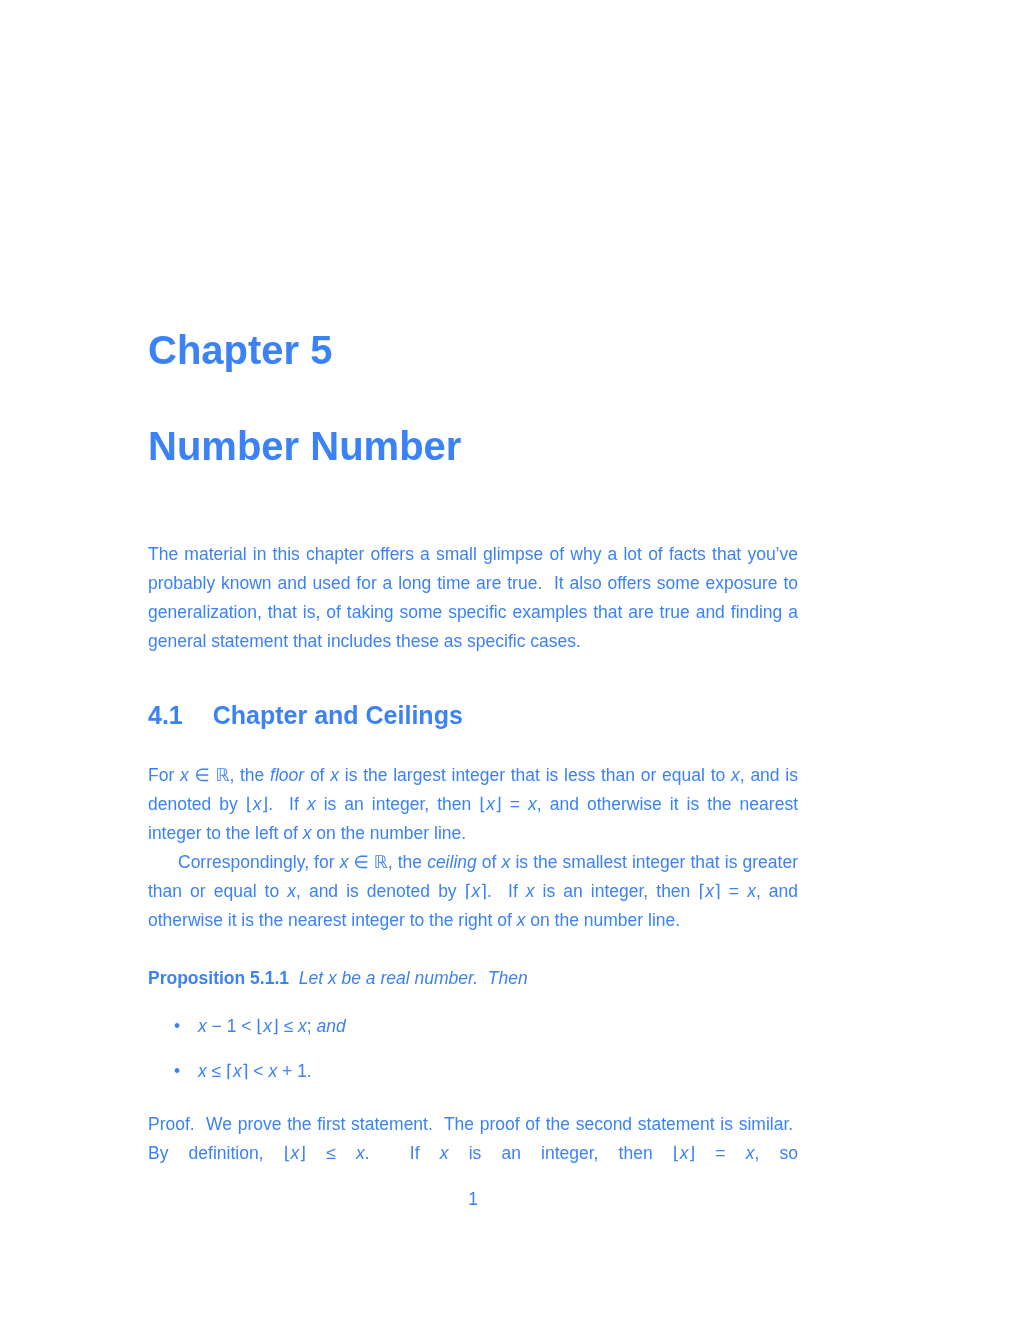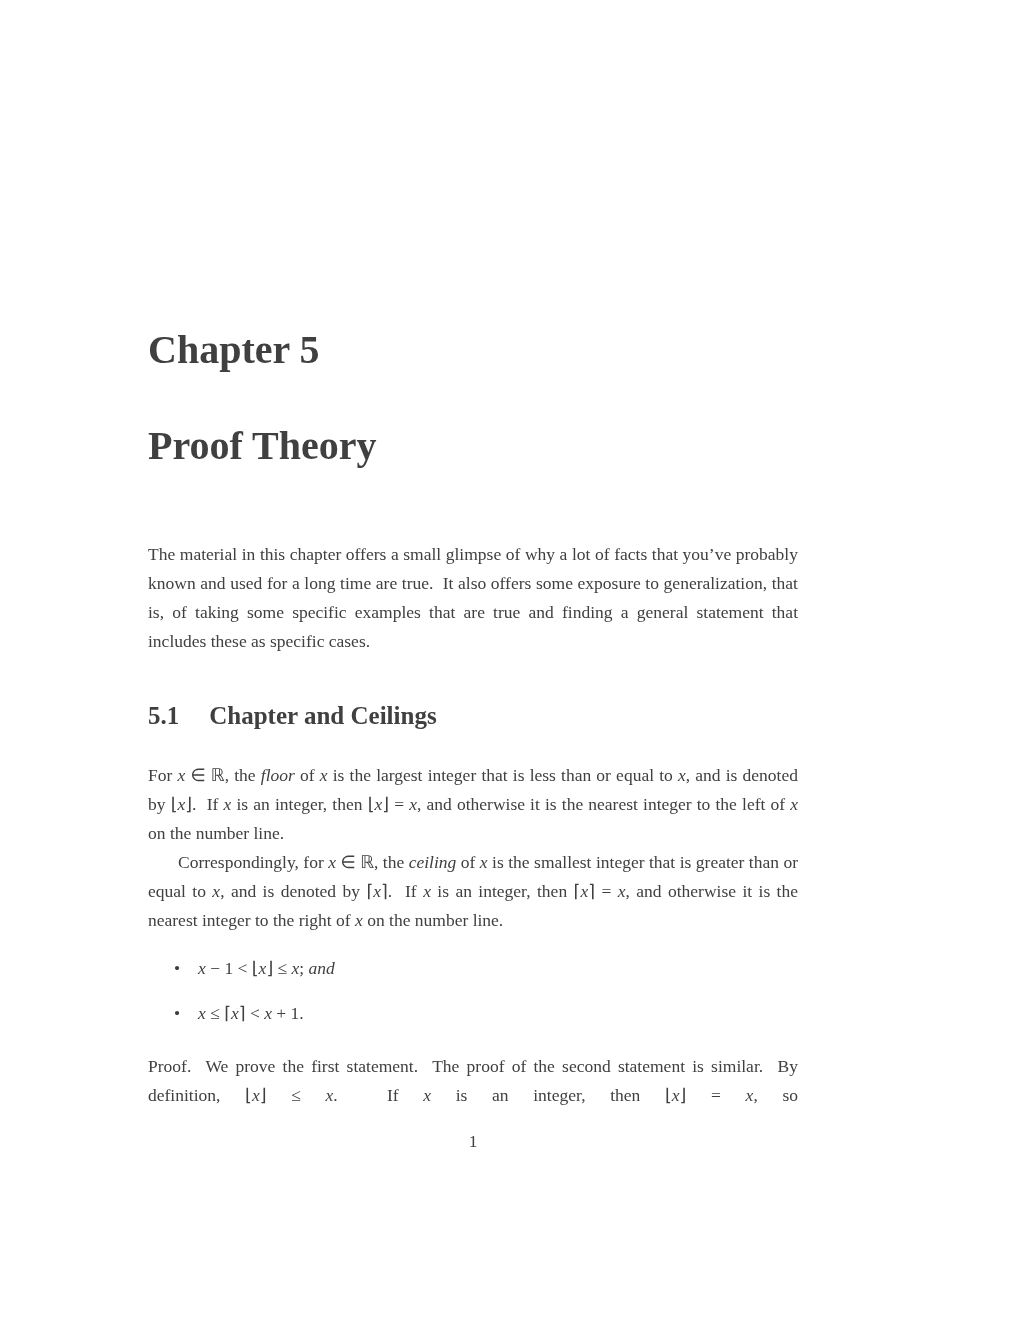--- a/index.html
+++ b/index.html
@@ -2,22 +2,22 @@
 <html><head>
 <meta charset="utf-8">
 <style>
   * { margin: 0; padding: 0; box-sizing: border-box; }
   html, body { background: #ffffff; }
   .page {
     position: relative;
     width: 1020px;
     height: 1320px;
     background: #ffffff;
-    color: #404040;
-    font-family: Liberation Serif, serif;
+    color: #3b82f6;
+    font-family: Liberation Sans, sans-serif;
     overflow: hidden;
   }
   .content {
     position: absolute;
     left: 148px;
     top: 0;
     width: 650px;
   }
   .chapter-label {
     margin-top: 328px;
@@ -76,32 +76,33 @@
   .b { font-weight: bold; }
 </style>
 </head>
 <body>
 
 <div class="page">
   <div class="content">
 
     <div class="chapter-label">Chapter 5</div>
 
-    <div class="chapter-title">Proof Theory</div>
+    <div class="chapter-title">Number Number</div>
 
     <p class="body intro">The material in this chapter offers a small glimpse of why a lot of facts that you’ve probably known and used for a long time are true.&nbsp; It also offers some exposure to generalization, that is, of taking some specific examples that are true and finding a general statement that includes these as specific cases.</p>
 
     <div class="section-heading">
-      <span class="section-number">5.1</span><span class="section-title">Chapter and Ceilings</span>
+      <span class="section-number">4.1</span><span class="section-title">Chapter and Ceilings</span>
     </div>
 
     <p class="body para-floor"><span>For </span><span class="i">x</span><span> ∈ ℝ, the </span><span class="i">floor</span><span> of </span><span class="i">x</span><span> is the largest integer that is less than or equal to </span><span class="i">x</span><span>, and is denoted by ⌊</span><span class="i">x</span><span>⌋.&nbsp; If </span><span class="i">x</span><span> is an integer, then ⌊</span><span class="i">x</span><span>⌋ = </span><span class="i">x</span><span>, and otherwise it is the nearest integer to the left of </span><span class="i">x</span><span> on the number line.</span></p>
 
     <p class="body para-ceiling"><span>Correspondingly, for </span><span class="i">x</span><span> ∈ ℝ, the </span><span class="i">ceiling</span><span> of </span><span class="i">x</span><span> is the smallest integer that is greater than or equal to </span><span class="i">x</span><span>, and is denoted by ⌈</span><span class="i">x</span><span>⌉.&nbsp; If </span><span class="i">x</span><span> is an integer, then ⌈</span><span class="i">x</span><span>⌉ = </span><span class="i">x</span><span>, and otherwise it is the nearest integer to the right of </span><span class="i">x</span><span> on the number line.</span></p>
 
+    <p class="body proposition"><span class="b">Proposition 5.1.1</span><span>&nbsp; </span><span class="i">Let x be a real number.&nbsp; Then</span></p>
 
     <ul class="prop-list">
       <li>
         <span class="marker">•</span>
         <span class="item-text"><span class="i">x</span><span> − 1 &lt; ⌊</span><span class="i">x</span><span>⌋ ≤ </span><span class="i">x</span><span>; </span><span class="i">and</span></span>
       </li>
       <li>
         <span class="marker">•</span>
         <span class="item-text"><span class="i">x</span><span> ≤ ⌈</span><span class="i">x</span><span>⌉ &lt; </span><span class="i">x</span><span> + 1.</span></span>
       </li>

